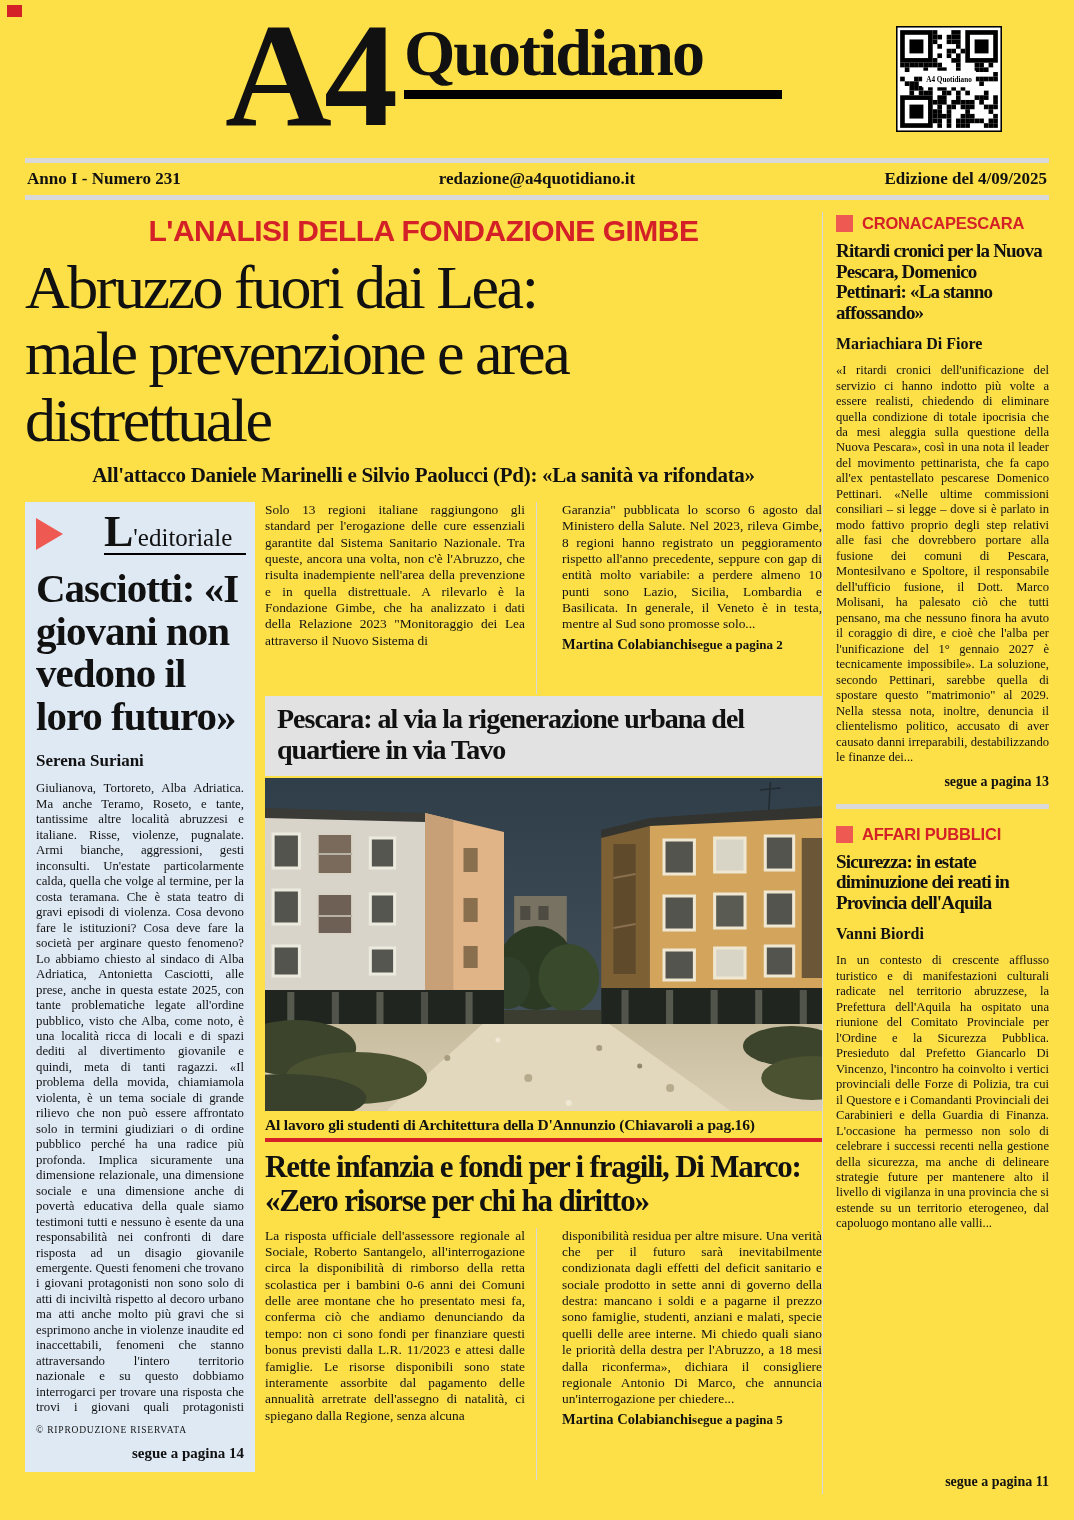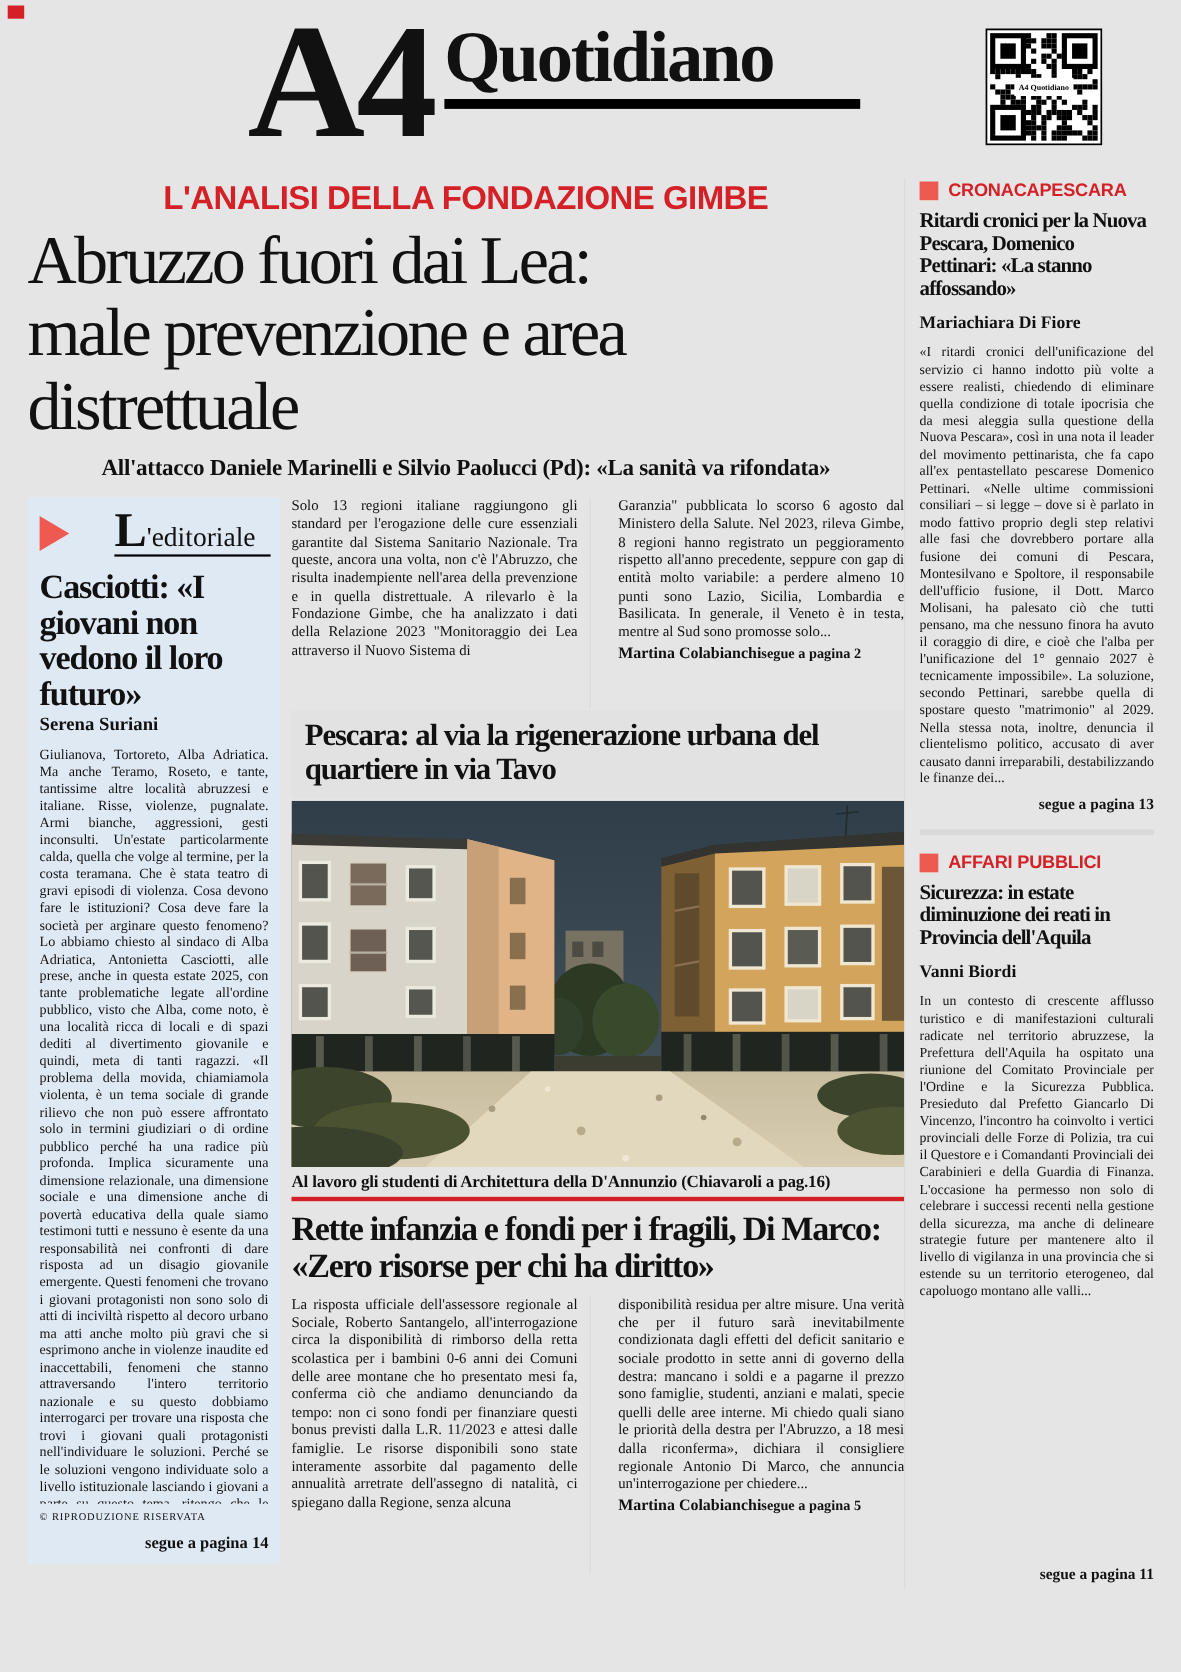--- a/index.html
+++ b/index.html
@@ -7,21 +7,21 @@
     --marker:#ee5a52;
     --editbg:#dfe9f4;
     --graybox:#e2e2e2;
     --rule:#d9d9d9;
     --ink:#111;
   }
   *{margin:0;padding:0;box-sizing:border-box;}
   html,body{background:#fff;}
   .page{
     position:relative;width:1074px;height:1520px;margin:0 auto;
-    background:#e5e5e5;color:var(--ink);overflow:hidden;
+    background:#fde047;color:var(--ink);overflow:hidden;
     font-family:"Liberation Serif", serif;
   }
   
   .masthead{position:relative;height:150px;}
   .corner-mark{position:absolute;left:7px;top:5px;width:15px;height:12px;background:var(--red);}
   .logo{position:absolute;left:225px;top:10px;display:flex;align-items:flex-start;}
   .logo-a4{font-family:"Liberation Serif",serif;font-weight:bold;font-size:148px;line-height:.88;letter-spacing:-8px;}
   .logo-right{margin-left:14px;padding-top:10px;}
   .logo-name{font-family:"Liberation Serif",serif;font-weight:bold;font-size:66px;line-height:1;letter-spacing:-2px;display:block;}
   .logo-rule{height:9px;background:#000;margin:4px 0 6px 0;width:378px;}
@@ -47,21 +47,21 @@
   .subhead{font-size:21px;font-weight:bold;text-align:center;letter-spacing:-.3px;margin-bottom:14px;}
   .row{display:flex;align-items:flex-start;}
   
   .editorial{width:230px;min-width:230px;height:970px;background:var(--editbg);
     padding:12px 11px 10px 11px;margin-right:10px;display:flex;flex-direction:column;overflow:hidden;}
   .ed-head{display:flex;align-items:center;margin-bottom:12px;gap:41px;}
   .tri{width:0;height:0;border-left:27px solid var(--marker);border-top:16px solid transparent;border-bottom:16px solid transparent;}
   .ed-label{margin:0 auto;padding:0 14px 1px 0;border-bottom:2px solid #000;}
   .ed-L{font-size:44px;font-weight:bold;line-height:.8;}
   .ed-rest{font-size:25px;}
-  .ed-headline{font-size:31px;font-weight:bold;line-height:1.04;letter-spacing:-1px;margin-bottom:2px;}
+  .ed-headline{font-size:41px;font-weight:bold;line-height:1.04;letter-spacing:-1px;margin-bottom:14px;}
   .ed-author{font-size:17px;font-weight:bold;margin-bottom:10px;}
   .ed-body{font-size:12.8px;line-height:1.21;text-align:justify;flex:1 1 auto;overflow:hidden;}
   .ed-copy{font-size:9.5px;letter-spacing:.8px;margin-top:8px;}
   .ed-jump{font-size:15px;font-weight:bold;text-align:right;margin-top:10px;}
   
   .center{flex:1;min-width:0;}
   .cols{display:flex;overflow:hidden;}
   .cols .col{flex:1;font-size:13.4px;line-height:1.22;text-align:justify;}
   .cols .col:first-child{border-right:1px solid var(--rule);padding-right:11px;margin-right:25px;}
   .lead-cols{height:192px;}
@@ -265,20 +265,25 @@
             <rect x="76" y="13" width="13.5" height="13.5" fill="#000"></rect>
             <rect x="4" y="67" width="31.5" height="31.5"></rect>
             <rect x="8.5" y="71.5" width="22.5" height="22.5" fill="#fff"></rect>
             <rect x="13" y="76" width="13.5" height="13.5" fill="#000"></rect>
           </g>
           <rect x="25.25" y="43.25" width="52" height="16" fill="#fff"></rect>
           <text x="51.25" y="54.25" text-anchor="middle" font-family="Liberation Serif, serif" font-weight="bold" font-size="7">A4 Quotidiano</text>
         </svg></div>
   </header>
 
+  <div class="infobar">
+    <span class="ib ib-left">Anno I - Numero 231</span>
+    <span class="ib ib-center">redazione@a4quotidiano.it</span>
+    <span class="ib ib-right">Edizione del 4/09/2025</span>
+  </div>
 
   <div class="content">
 
     <div class="main-left">
       <div class="kicker">L'ANALISI DELLA FONDAZIONE GIMBE</div>
       <h1 class="headline">Abruzzo fuori dai Lea:
 male prevenzione e area
 distrettuale</h1>
       <div class="subhead">All'attacco Daniele Marinelli e Silvio Paolucci (Pd): «La sanità va rifondata»</div>
 

